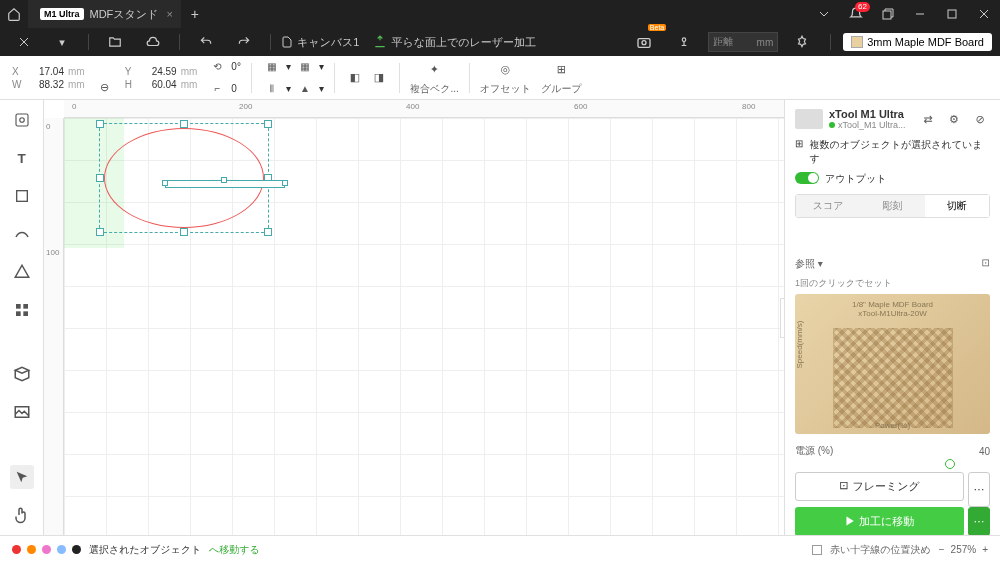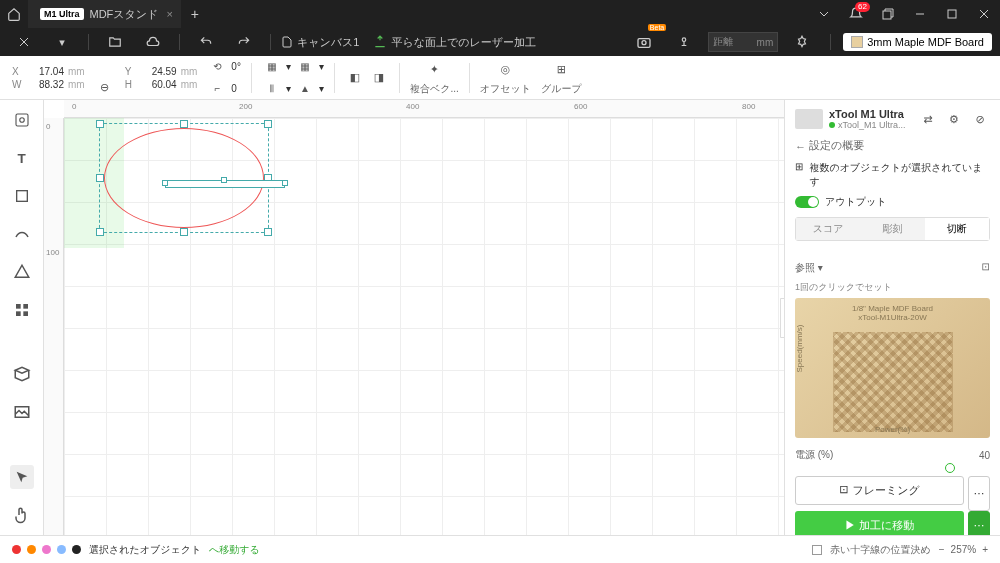--- a/index.html
+++ b/index.html
@@ -52,24 +52,24 @@
 .inner-rect { position:absolute; top:56px; left:65px; width:120px; height:8px; border:1px solid #4aa; background:#fff; }
 .inner-rect .h-ml,.inner-rect .h-mr,.inner-rect .h-tm{width:6px;height:6px}
 .rightpanel { width:216px; background:#fff; border-left:1px solid #e0e0e0; display:flex; flex-direction:column; padding:8px 10px; overflow:hidden; }
 .device-row { display:flex; gap:6px; align-items:center; margin-bottom:8px; }
 .device-thumb { width:28px; height:20px; background:#ddd; border-radius:2px; }
 .device-name { font-size:11px; font-weight:bold; }
 .device-sub { font-size:9px; color:#888; display:flex; align-items:center; gap:3px; }
 .green-dot { width:6px; height:6px; background:#3b3; border-radius:50%; display:inline-block; }
 .back-row { font-size:11px; color:#666; margin-bottom:8px; cursor:pointer; }
 .multi-msg { font-size:10px; color:#333; margin-bottom:6px; display:flex; gap:6px; }
-.toggle-row { display:flex; align-items:center; gap:6px; font-size:10px; margin-bottom:8px; }
+.toggle-row { display:flex; gap:6px; font-size:10px; margin-bottom:8px; }
 .toggle { width:24px; height:12px; background:#3b3; border-radius:6px; position:relative; }
 .toggle::after { content:""; position:absolute; right:1px; top:1px; width:10px; height:10px; background:#fff; border-radius:50%; }
-.tabs-row { display:flex; border:1px solid #ddd; border-radius:3px; margin-bottom:1px; font-size:10px; }
+.tabs-row { display:flex; border:1px solid #ddd; border-radius:3px; margin-bottom:20px; font-size:10px; }
 .tabs-row div { flex:1; text-align:center; padding:4px; cursor:pointer; color:#888; }
 .tabs-row div.active { background:#fff; color:#000; font-weight:500; }
 .tabs-row div:not(.active){ background:#f3f3f3; }
 .ref-row { font-size:10px; color:#666; margin-bottom:6px; cursor:pointer;margin-top:19px; }
 .preset-label { font-size:9px; color:#888; margin-bottom:4px; }
 .preset-thumb { width:100%; height:155px; background:linear-gradient(135deg,#e8d4a8,#d4b888); border-radius:3px; margin-bottom:10px; position:relative; font-size:8px; color:#8a6; display:flex; flex-direction:column; align-items:center; padding:6px; }
 .grid-pattern { width:120px; height:100px; background-image:repeating-linear-gradient(45deg,rgba(139,100,50,.3) 0 4px,transparent 4px 8px),repeating-linear-gradient(-45deg,rgba(139,100,50,.3) 0 4px,transparent 4px 8px); margin-top:10px; }
 .power-row { font-size:10px; color:#666; display:flex; justify-content:space-between; align-items:center; }
 .slider { height:4px; background:#ddd; border-radius:2px; position:relative; margin:4px 0 10px; }
 .slider-fill { height:100%; width:80%; background:#3b3; border-radius:2px; }
@@ -376,21 +376,20 @@
         <div class="device-name">xTool M1 Ultra</div>
         <div class="device-sub">
             <span class="green-dot"></span>
             <span>xTool_M1 Ultra...</span>
           </div>
       </div>
       <span class="icon-btn">⇄</span>
       <span class="icon-btn">⚙</span>
       <span class="icon-btn">⊘</span>
     </div>
-    <div class="back-row">← <span>設定の概要</span></div>
     <div class="multi-msg">
       <span>⊞</span>
       <span>複数のオブジェクトが選択されています</span>
     </div>
     <div class="toggle-row">
       <div class="toggle"></div>
       <span>アウトプット</span>
     </div>
     <div class="tabs-row">
       <div>スコア</div>

